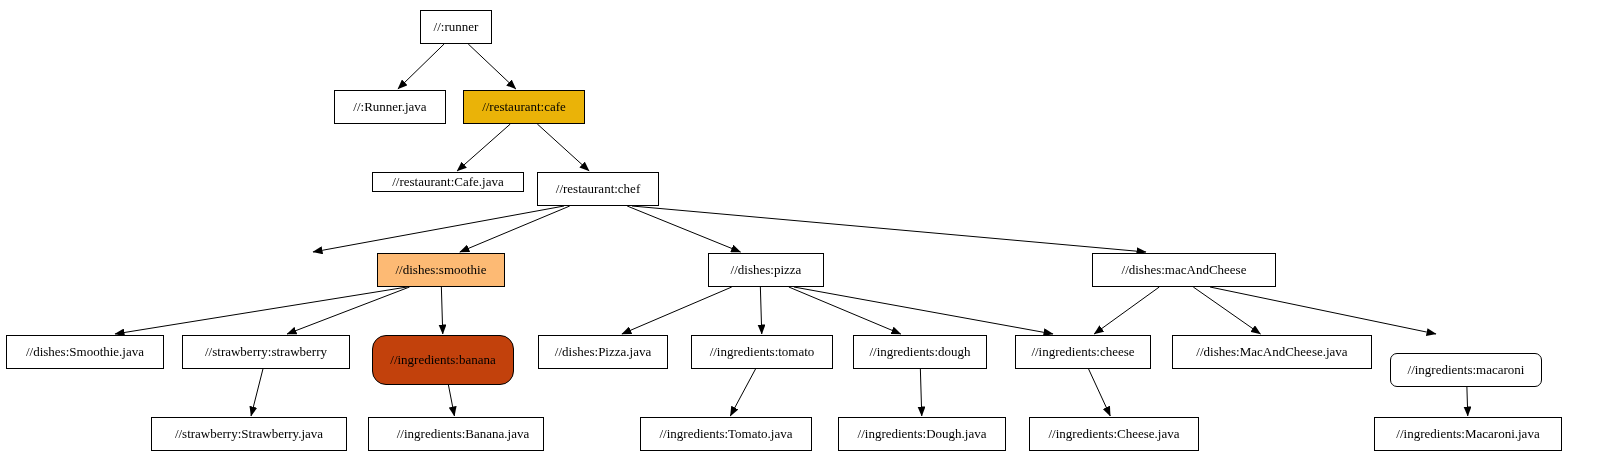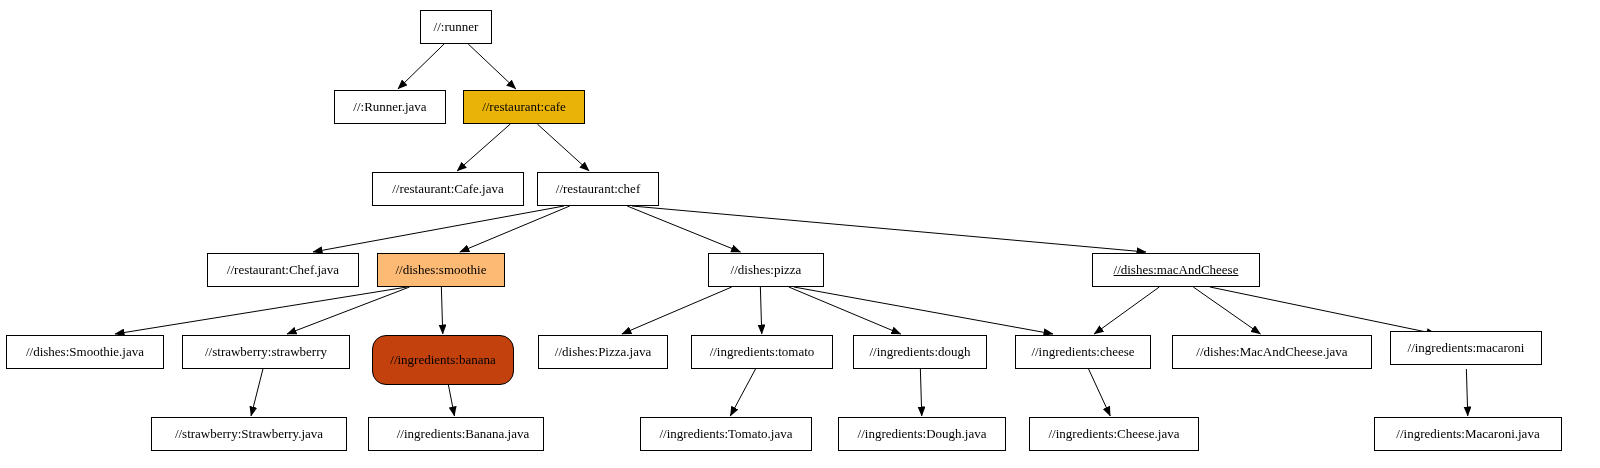--- a/index.html
+++ b/index.html
@@ -77,36 +77,33 @@
 
 <div class="node" style="left: 420px; top: 10px; width: 72px; height: 34px; background: rgb(255, 255, 255); border-color: rgb(0, 0, 0);">
       <span>//:runner</span>
     </div>
     <div class="node" style="left: 334px; top: 90px; width: 112px; height: 34px; background: rgb(255, 255, 255); border-color: rgb(0, 0, 0);">
       <span>//:Runner.java</span>
     </div>
     <div class="node" style="left: 463px; top: 90px; width: 122px; height: 34px; background: #eab308; border-color: rgb(0, 0, 0);">
       <span>//restaurant:cafe</span>
     </div>
-    <div class="node" style="left: 372px; top: 172px; width: 152px; height: 34px; background: rgb(255, 255, 255); border-color: rgb(0, 0, 0);">
+    <div class="node" style="left: 372px; top: 172px; width: 152px; height: 20px; background: rgb(255, 255, 255); border-color: rgb(0, 0, 0);">
       <span>//restaurant:Cafe.java</span>
     </div>
     <div class="node" style="left: 537px; top: 172px; width: 122px; height: 34px; background: rgb(255, 255, 255); border-color: rgb(0, 0, 0);">
       <span>//restaurant:chef</span>
-    </div>
-    <div class="node" style="left: 207px; top: 253px; width: 152px; height: 34px; background: rgb(255, 255, 255); border-color: rgb(0, 0, 0);">
-      <span>//restaurant:Chef.java</span>
     </div>
     <div class="node" style="left: 377px; top: 253px; width: 128px; height: 34px; background: #fdba74; border-color: rgb(0, 0, 0);">
       <span>//dishes:smoothie</span>
     </div>
     <div class="node" style="left: 708px; top: 253px; width: 116px; height: 34px; background: rgb(255, 255, 255); border-color: rgb(0, 0, 0);">
       <span>//dishes:pizza</span>
     </div>
-    <div class="node" style="left: 1092px; top: 253px; width: 168px; height: 34px; background: rgb(255, 255, 255); border-color: rgb(0, 0, 0); text-decoration: underline;">
+    <div class="node" style="left: 1092px; top: 253px; width: 184px; height: 34px; background: rgb(255, 255, 255); border-color: rgb(0, 0, 0);">
       <span>//dishes:macAndCheese</span>
     </div>
     <div class="node" style="left: 6px; top: 335px; width: 158px; height: 34px; background: rgb(255, 255, 255); border-color: rgb(0, 0, 0);">
       <span>//dishes:Smoothie.java</span>
     </div>
     <div class="node" style="left: 182px; top: 335px; width: 168px; height: 34px; background: rgb(255, 255, 255); border-color: rgb(0, 0, 0);">
       <span>//strawberry:strawberry</span>
     </div>
     <div class="node" style="left: 372px; top: 335px; width: 142px; height: 50px; background: #c2410c; border-color: rgb(0, 0, 0); border-radius: 14px;">
       <span>//ingredients:banana</span>
@@ -119,21 +116,21 @@
     </div>
     <div class="node" style="left: 853px; top: 335px; width: 134px; height: 34px; background: rgb(255, 255, 255); border-color: rgb(0, 0, 0);">
       <span>//ingredients:dough</span>
     </div>
     <div class="node" style="left: 1015px; top: 335px; width: 136px; height: 34px; background: rgb(255, 255, 255); border-color: rgb(0, 0, 0);">
       <span>//ingredients:cheese</span>
     </div>
     <div class="node" style="left: 1172px; top: 335px; width: 200px; height: 34px; background: rgb(255, 255, 255); border-color: rgb(0, 0, 0);">
       <span>//dishes:MacAndCheese.java</span>
     </div>
-    <div class="node" style="left: 1390px; top: 331px; width: 152px; height: 34px; background: rgb(255, 255, 255); border-color: rgb(0, 0, 0);">
+    <div class="node" style="left: 1390px; top: 353px; width: 152px; height: 34px; background: rgb(255, 255, 255); border-color: rgb(0, 0, 0); border-radius: 7px;">
       <span>//ingredients:macaroni</span>
     </div>
     <div class="node" style="left: 151px; top: 417px; width: 196px; height: 34px; background: rgb(255, 255, 255); border-color: rgb(0, 0, 0);">
       <span>//strawberry:Strawberry.java</span>
     </div>
     <div class="node" style="left: 368px; top: 417px; width: 176px; height: 34px; background: rgb(255, 255, 255); border-color: rgb(0, 0, 0); padding-left: 14px;">
       <span>//ingredients:Banana.java</span>
     </div>
     <div class="node" style="left: 640px; top: 417px; width: 172px; height: 34px; background: rgb(255, 255, 255); border-color: rgb(0, 0, 0);">
       <span>//ingredients:Tomato.java</span>

